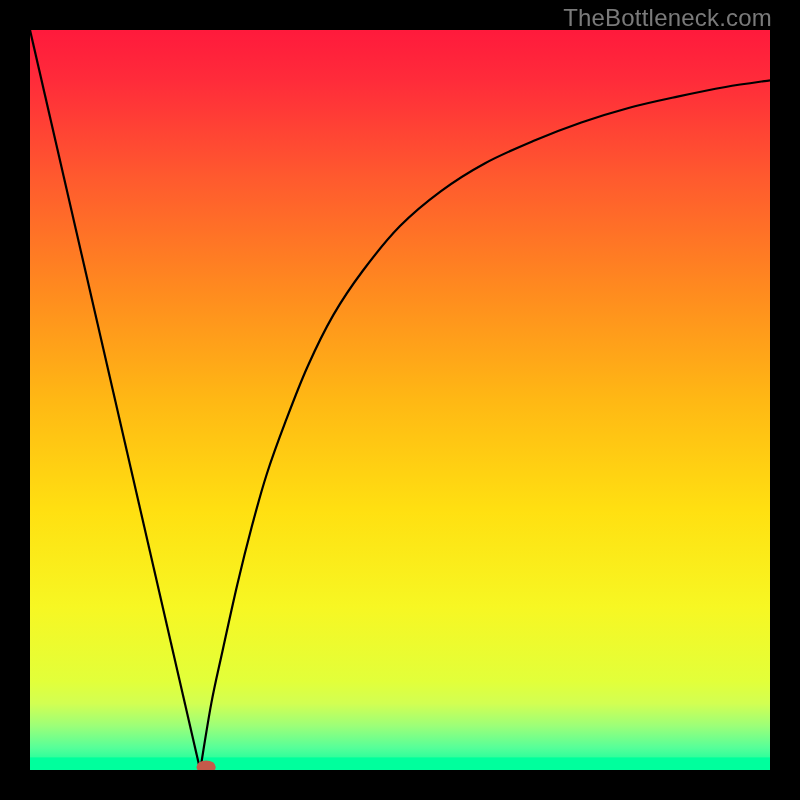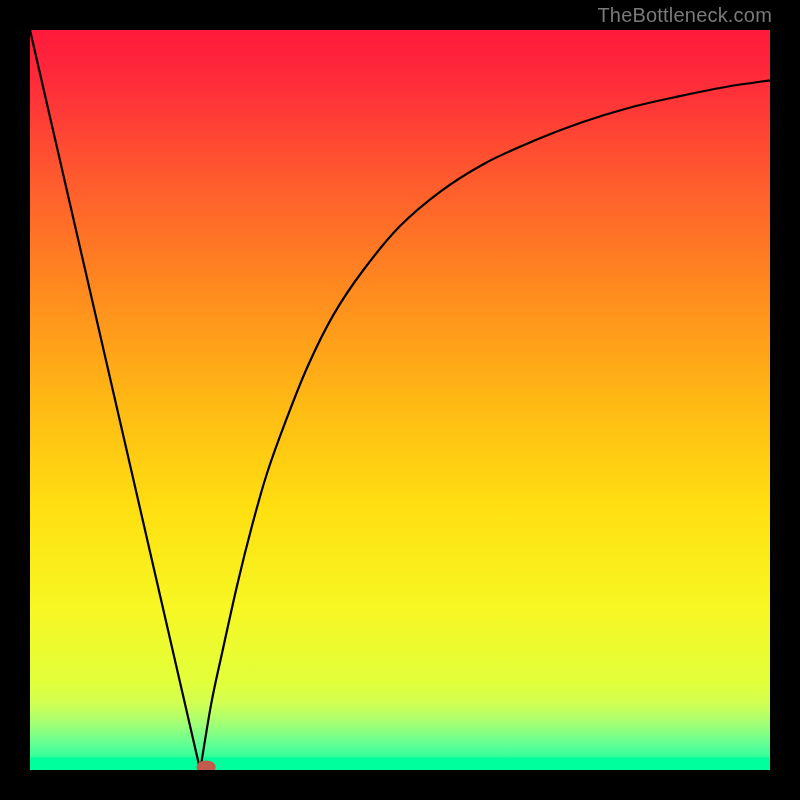--- a/index.html
+++ b/index.html
@@ -24,21 +24,21 @@
     left: 0;
     top: 0;
     width: 740px;
     height: 740px;
   }
   .watermark {
     position: absolute;
     top: 4px;
     right: 28px;
     color: #7a7a7a;
-    font-size: 20px;
+    font-size: 24px;
     font-weight: 500;
     letter-spacing: 0.2px;
   }
   svg { display: block; }
 </style>
 </head>
 <body>
 
 <div class="watermark">TheBottleneck.com</div>
 

